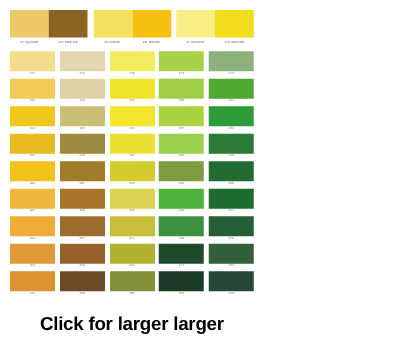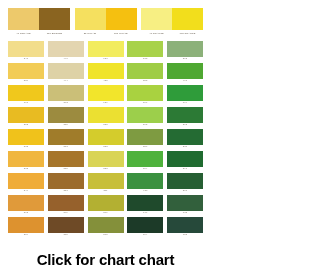--- a/index.html
+++ b/index.html
@@ -338,15 +338,15 @@
           <div class="chip" style="background: rgb(28, 58, 40);"></div>
           <div class="code">364</div>
         </div>
         <div class="cell">
           <div class="chip" style="background: rgb(38, 73, 58);"></div>
           <div class="code">153</div>
         </div>
       </div>
     </div>
 
-  <div id="caption">Click for chart chart</div>
+  <div id="caption">Click for larger larger</div>
 
 </div>
 
 </body></html>

